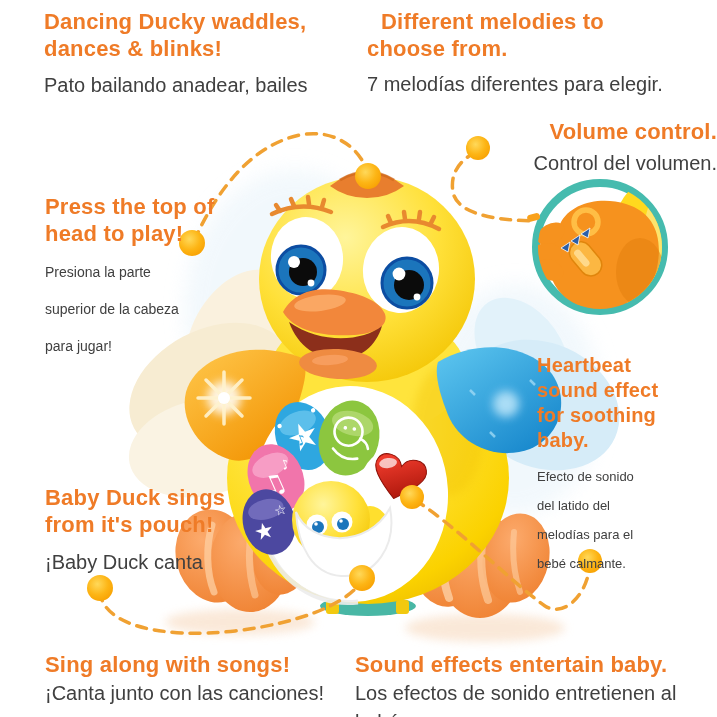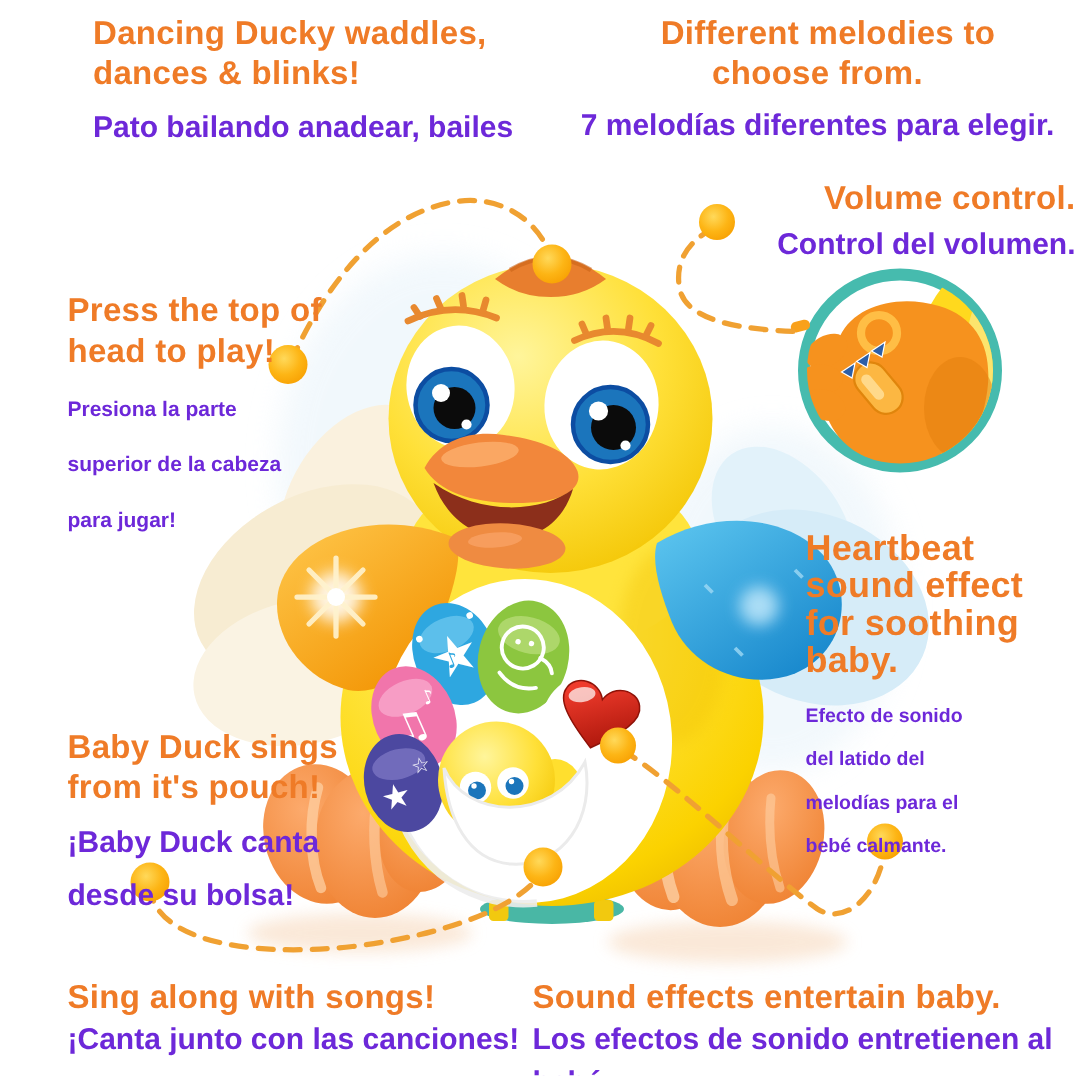--- a/index.html
+++ b/index.html
@@ -4,32 +4,32 @@
 <style>
   html,body { margin:0; padding:0; background:#ffffff; }
   .stage {
     position:relative; width:717px; height:717px; overflow:hidden;
     background:#ffffff; font-family:"Liberation Sans", sans-serif;
   }
   .stage svg { position:absolute; left:0; top:0; }
   .callout { position:absolute; z-index:5; }
   .en div { color:#ef7b27; font-weight:bold; font-size:22px; line-height:27px; letter-spacing:.2px; }
   .es { margin-top:7px; }
-  .es div { color:#6d28d9; font-size:20px; line-height:33px;font-weight:bold; }
-
-  .c-waddles  { left:62px;  top:8px;   width:300px; }
-  .c-melodies { left:380px; top:8px;   width:330px;text-align:center; }
+  .es div { color:#404040; font-size:20px; line-height:33px; }
+
+  .c-waddles  { left:44px;  top:8px;   width:300px; }
+  .c-melodies { left:367px; top:8px;   width:330px; }
   .c-melodies .indent { padding-left:14px; }
   .c-melodies .es div { line-height:30px; }
   .c-volume   { left:497px; top:118px; width:220px;text-align:right; }
   .c-volume .es { margin-top:3px; } .c-volume .es div { line-height:30px; }
   .c-press    { left:45px;  top:193px; width:230px; }
   .c-press .es div { font-size:14px; line-height:37px; }
   .c-heart    { left:537px; top:353px; width:180px; }
-  .c-heart .en div { font-size:24px; line-height:25px; }
+  .c-heart .en div { font-size:20px; line-height:25px; }
   .c-heart .es { margin-top:9px; } .c-heart .es div { font-size:13px; line-height:29px; }
   .c-pouch    { left:45px;  top:484px; width:230px; }
   .c-pouch .es div { line-height:35px; }
   .c-sing     { left:45px;  top:651px; width:310px; }
   .c-sing .es { margin-top:1px; } .c-sing .es div { line-height:29px; }
   .c-sound    { left:355px; top:651px; width:360px; }
   .c-sound .es { margin-top:1px; } .c-sound .es div { line-height:29px; }
 </style>
 </head>
 <body>
@@ -328,21 +328,20 @@
     </div>
   </div>
 
   <div class="callout c-pouch">
     <div class="en">
       <div>Baby Duck sings</div>
       <div>from it's pouch!</div>
     </div>
     <div class="es">
       <div>¡Baby Duck canta</div>
-      <div>desde su bolsa!</div>
     </div>
   </div>
 
   <div class="callout c-sing">
     <div class="en">
       <div>Sing along with songs!</div>
     </div>
     <div class="es">
       <div>¡Canta junto con las canciones!</div>
     </div>

